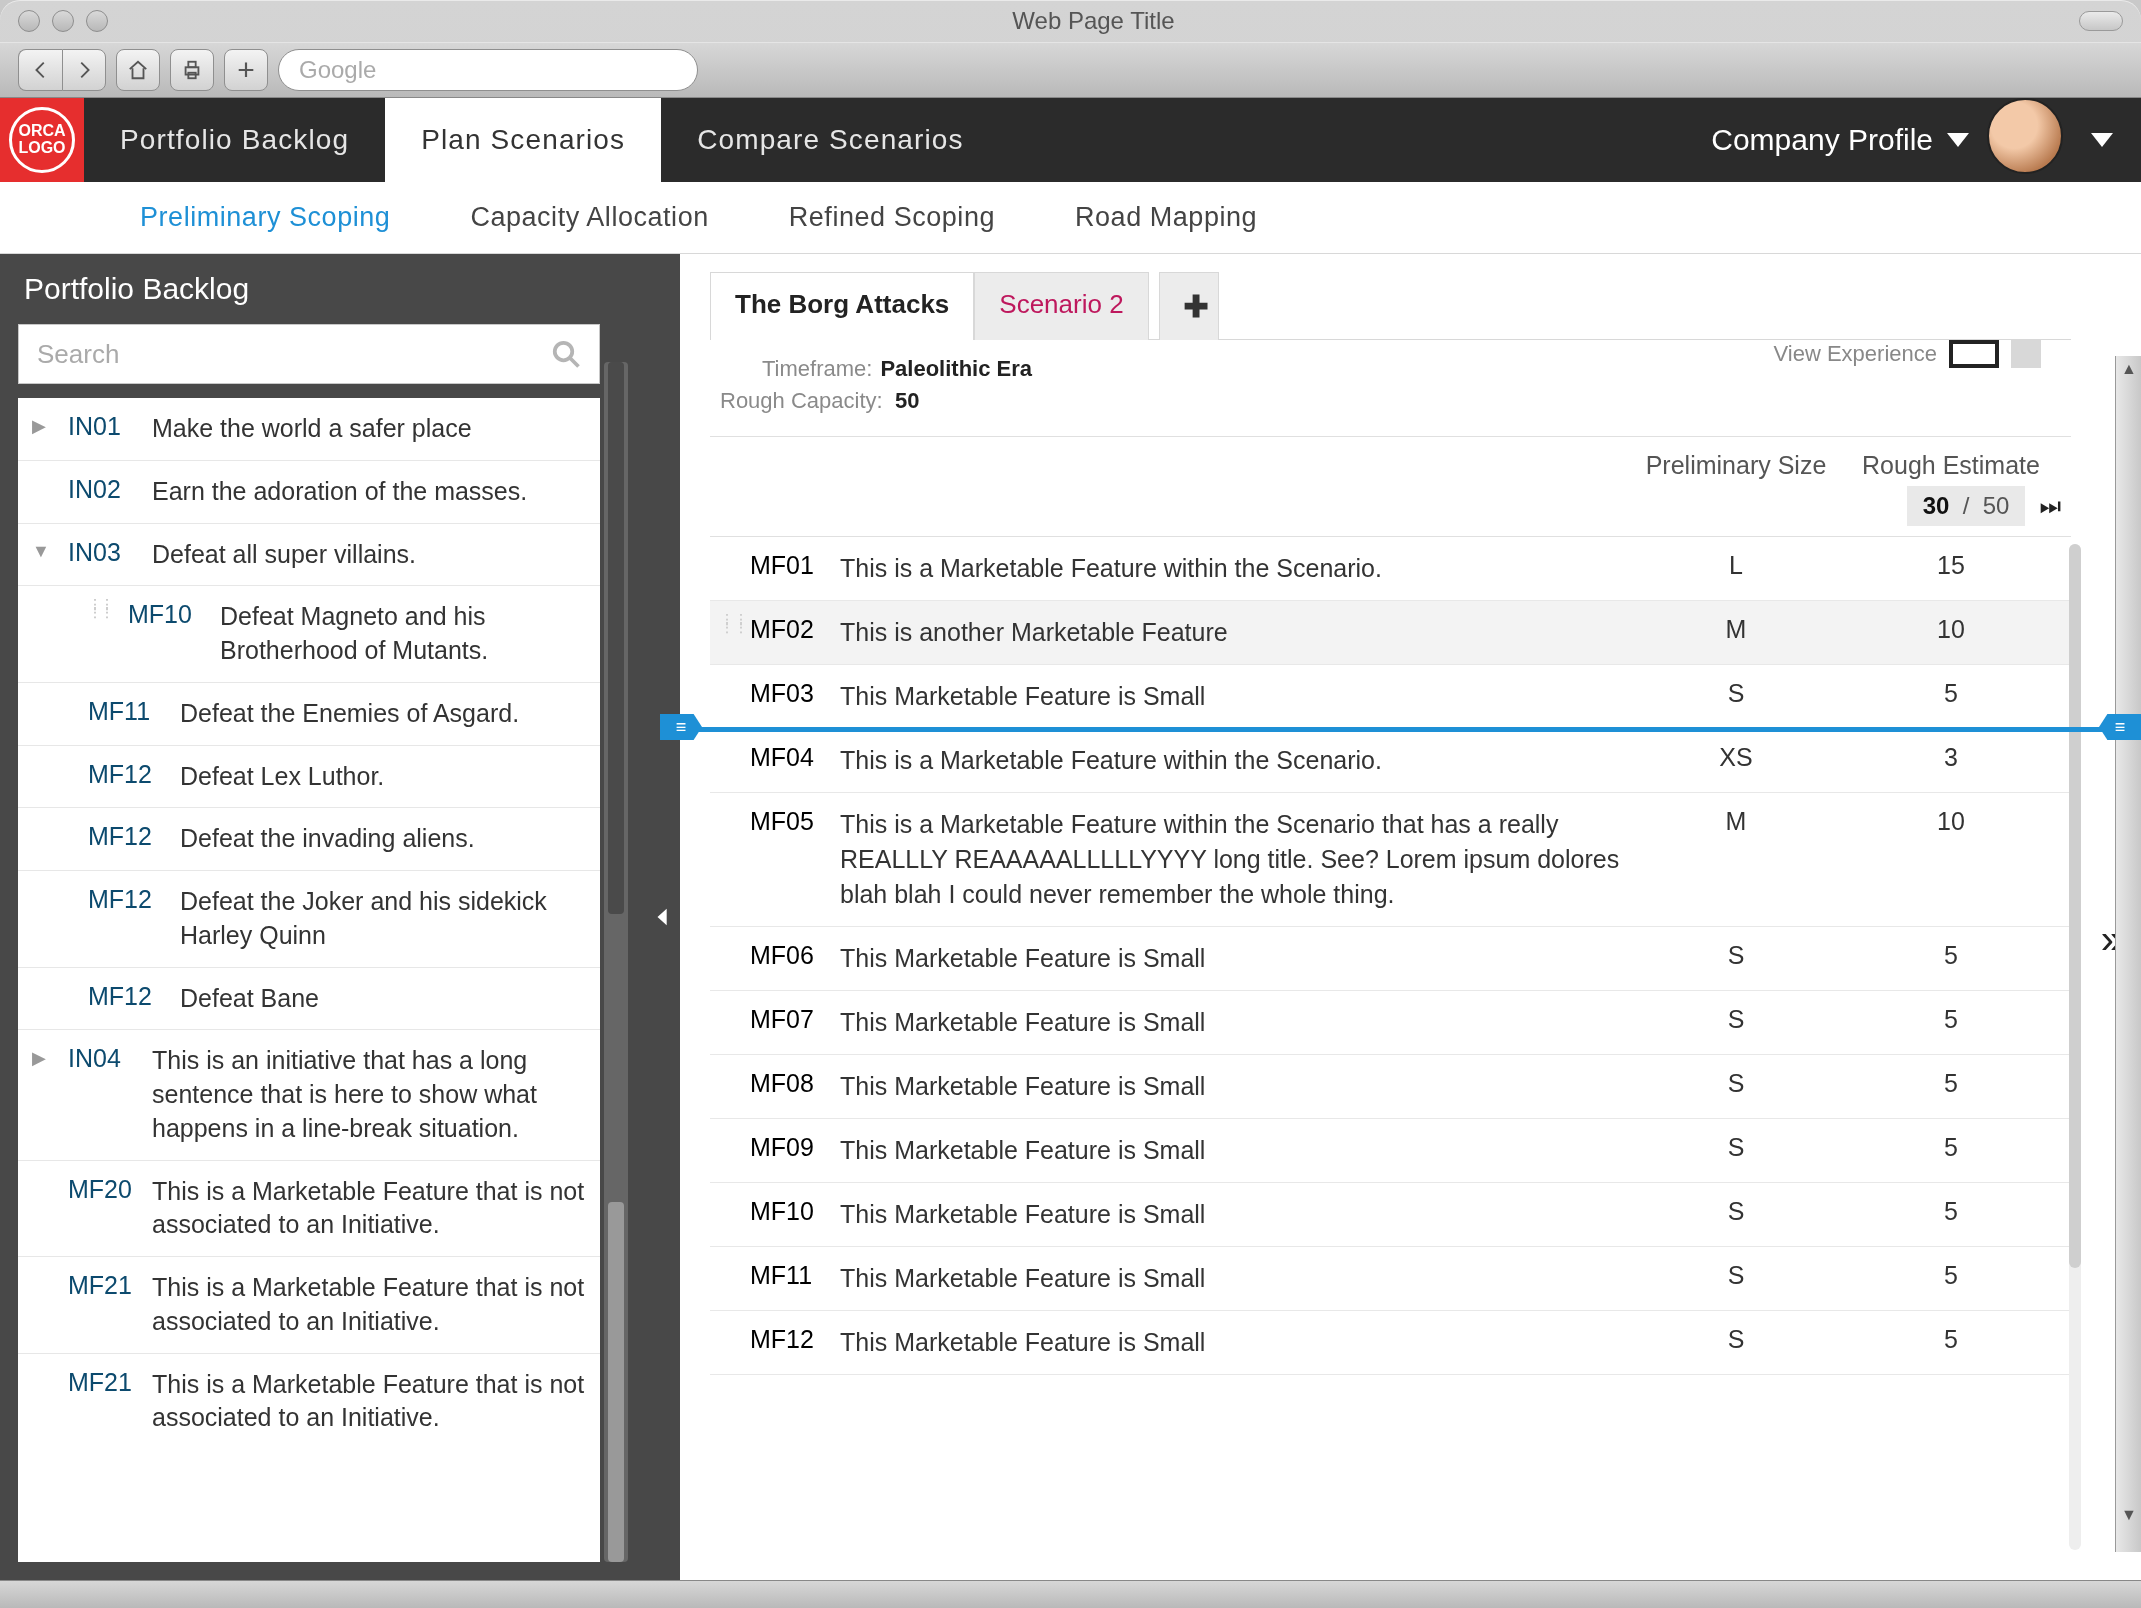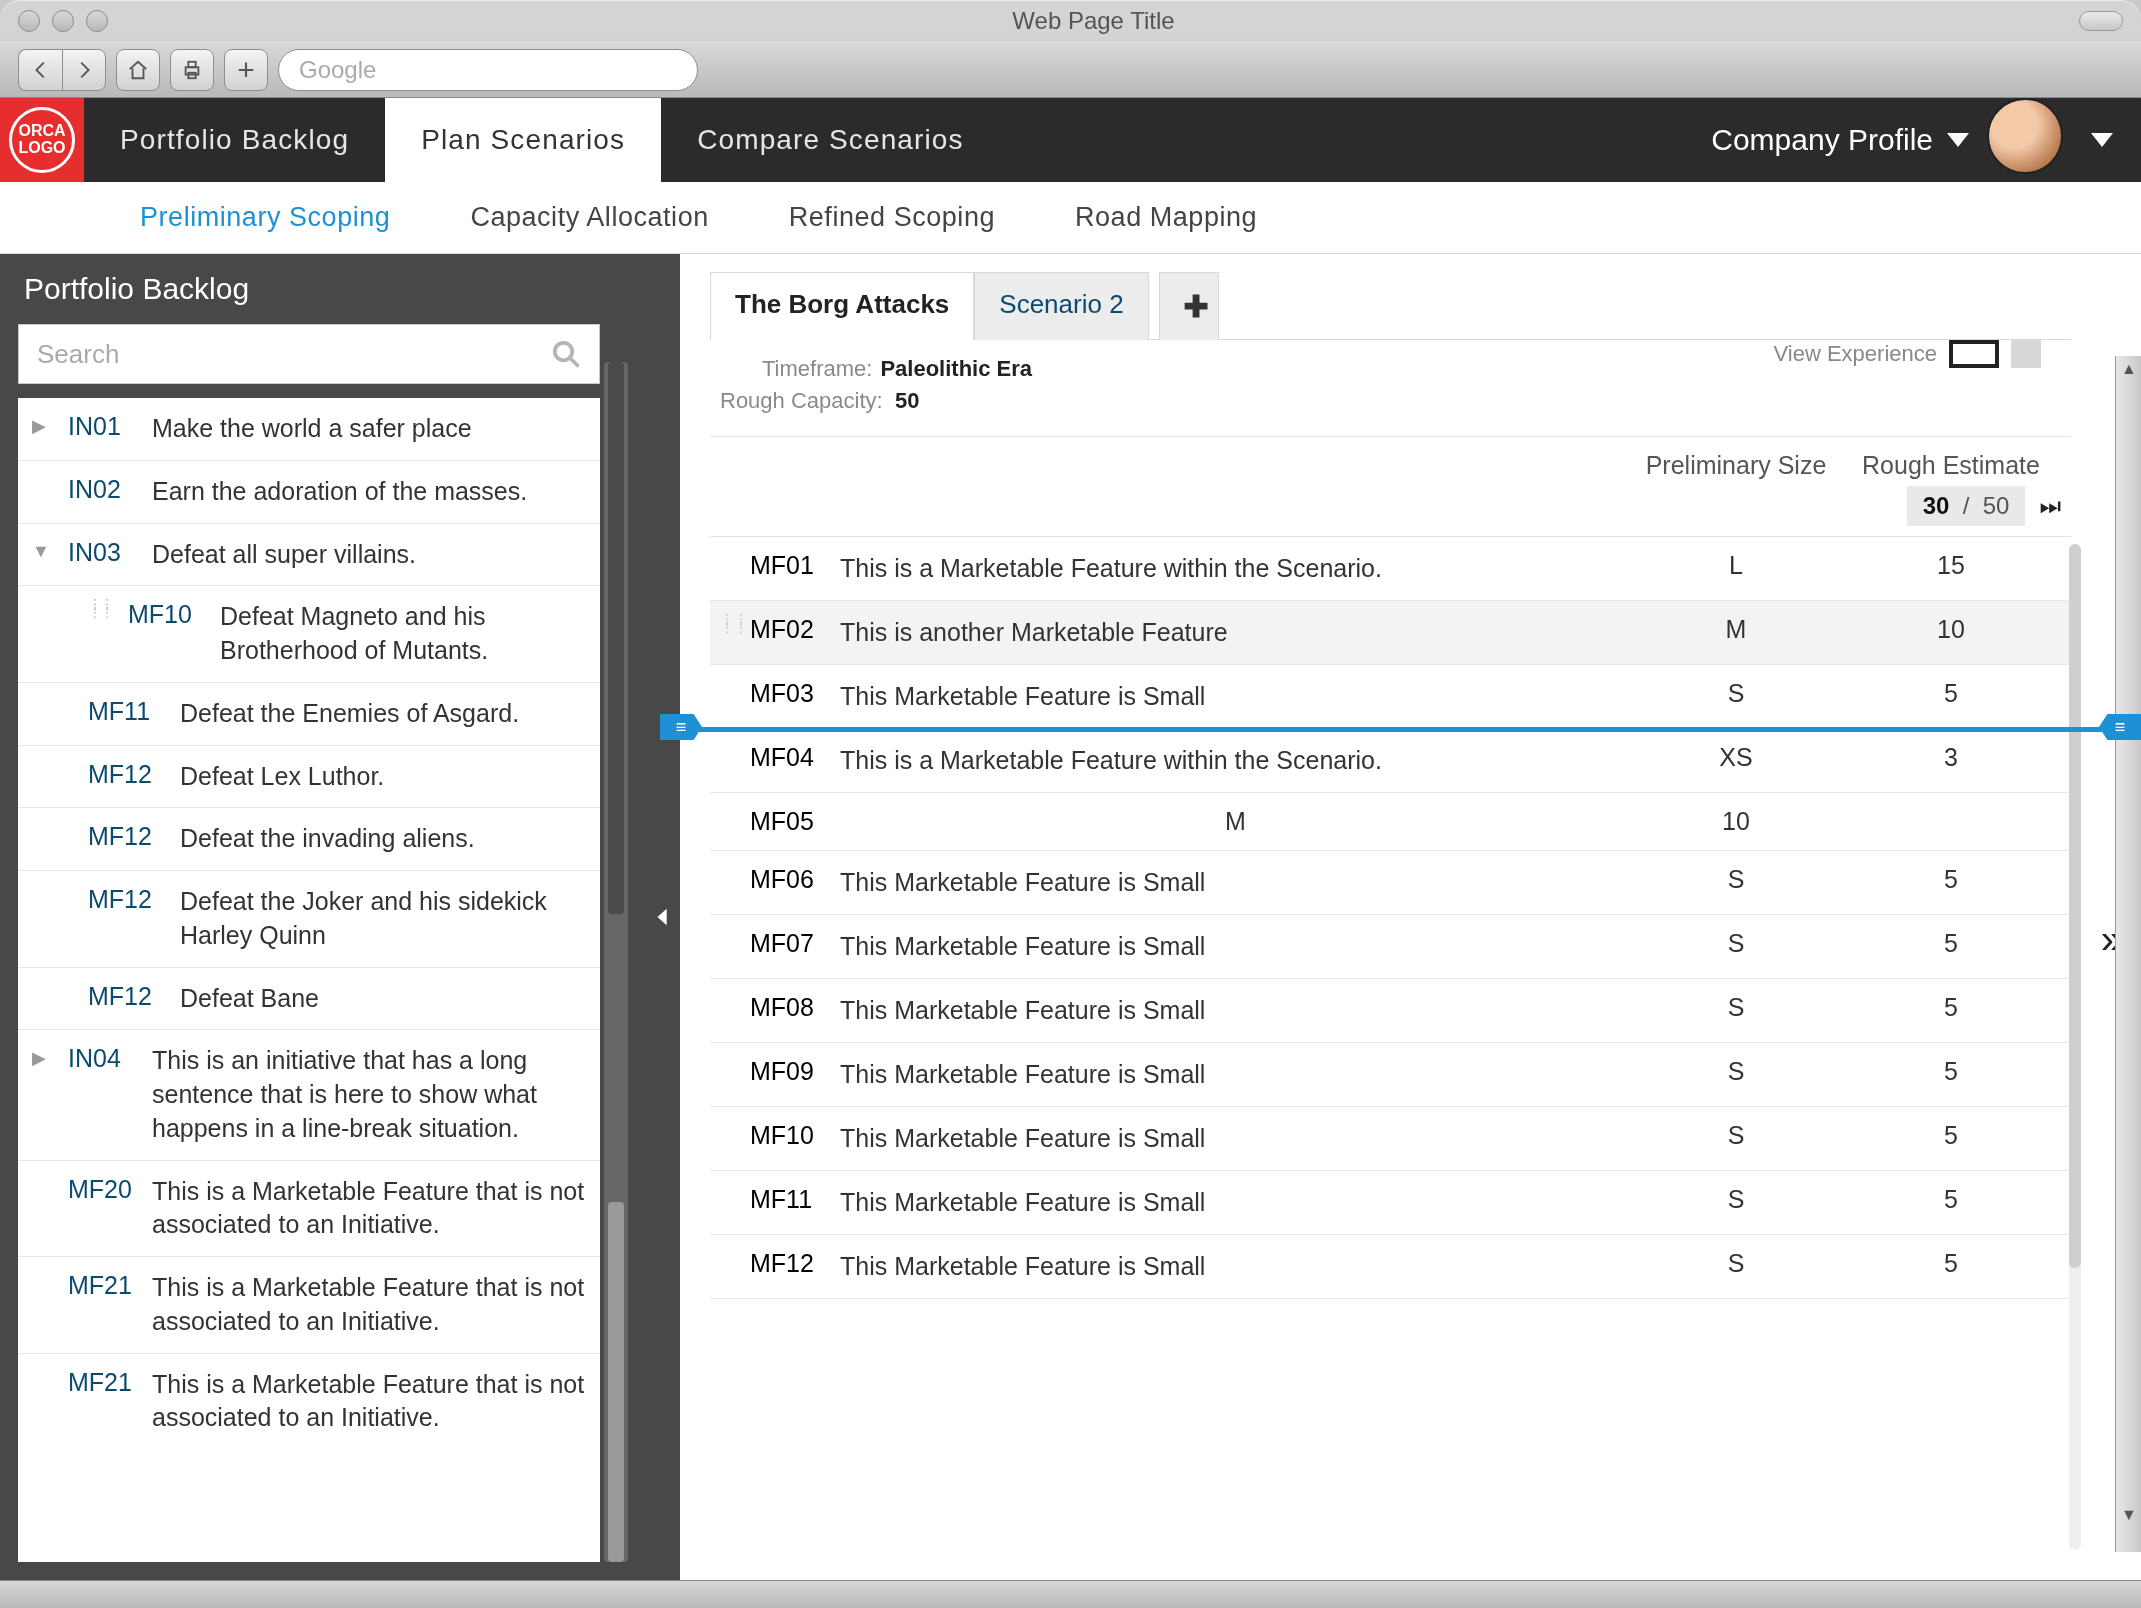--- a/index.html
+++ b/index.html
@@ -197,21 +197,21 @@
   padding: 18px 70px 0 30px;
   position:relative;
 }
 .scenario-tabs {
   display:flex; align-items:stretch;
   border-bottom:1px solid #d8d8d8;
 }
 .scenario-tab {
   padding: 16px 24px; font-size:26px;
   border:1px solid #d8d8d8; border-bottom:none;
-  margin-bottom:-1px; background:#ececec; color:#0c4a6e;
+  margin-bottom:-1px; background:#ececec; color:#be185d;
 }
 .scenario-tab.active{background:#fff; font-weight:bold; color:#222;}
 .scenario-tab.plus{width:60px;text-align:center;font-weight:bold;font-size:30px;color:#333;}
 .scenario-tabs .gap{border:none;background:none;width:10px;padding:0;}
 
 .timeframe-block{padding:16px 10px;}
 .tf-line{font-size:22px;color:#8a8a8a;display:flex;gap:8px;align-items:center;margin-left:42px;}
 .tf-line strong{color:#222;}
 .tf-desc{font-size:22px;font-style:italic;color:#8a8a8a;margin-top:6px;}
 .tf-cap{font-size:22px;color:#8a8a8a;margin-top:6px;}
@@ -527,20 +527,21 @@
           <div class="feature-row">
     <span class="mf-drag"></span>
     <span class="mf-code">MF04</span>
     <span class="mf-title">This is a Marketable Feature within the Scenario.</span>
     <span class="mf-size">XS</span>
     <span class="mf-est">3</span>
           </div>
           <div class="feature-row">
     <span class="mf-drag"></span>
     <span class="mf-code">MF05</span>
+    <span class="mf-title">This is a Marketable Feature within the Scenario that has a really REALLLY REAAAAALLLLLYYYY long title. See? Lorem ipsum dolores blah blah I could never remember the whole thing.</span>
     <span class="mf-size">M</span>
     <span class="mf-est">10</span>
           </div>
           <div class="feature-row">
     <span class="mf-drag"></span>
     <span class="mf-code">MF06</span>
     <span class="mf-title">This Marketable Feature is Small</span>
     <span class="mf-size">S</span>
     <span class="mf-est">5</span>
           </div>

